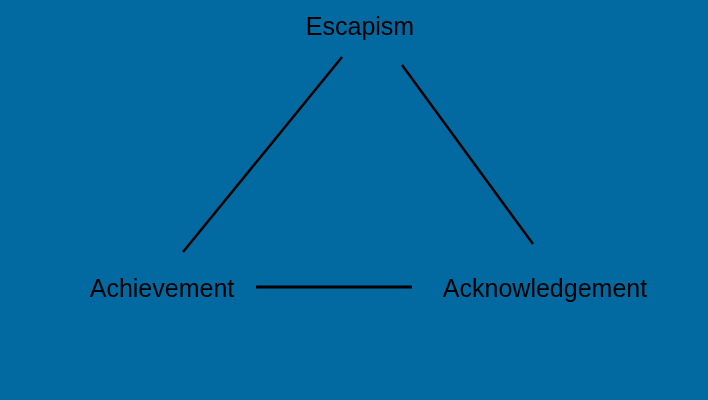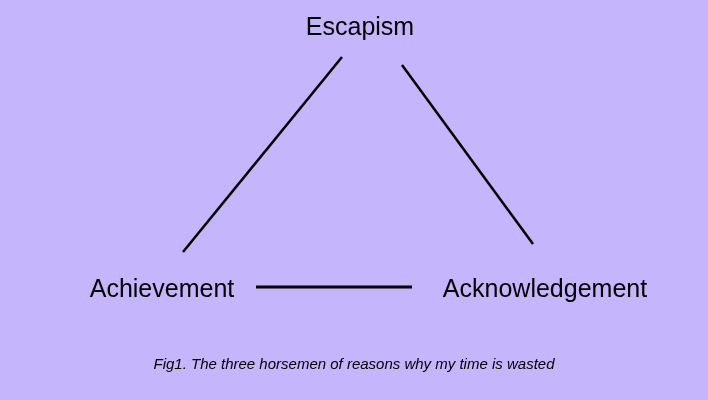--- a/index.html
+++ b/index.html
@@ -4,21 +4,21 @@
 <style>
   html, body {
     margin: 0;
     padding: 0;
     background: #ffffff;
   }
   .canvas {
     position: relative;
     width: 708px;
     height: 400px;
-    background: #c4b5fd;
+    background: #0369a1;
     overflow: hidden;
     font-family: "Liberation Sans", "DejaVu Sans", sans-serif;
   }
   .edges-svg {
     position: absolute;
     left: 0;
     top: 0;
     width: 708px;
     height: 400px;
   }
@@ -63,15 +63,14 @@
     <line class="edge edge-diagonal" x1="402" y1="65" x2="533" y2="244"></line>
     <line class="edge edge-horizontal" x1="256" y1="287" x2="412" y2="287"></line>
   </svg>
 
   <div class="node-label node-label-top">Escapism</div>
 
   <div class="node-label node-label-right">Acknowledgement</div>
 
   <div class="node-label node-label-left">Achievement</div>
 
-  <div class="figure-caption">Fig1. The three horsemen of reasons why my time is wasted</div>
 
 </div>
 
 </body></html>

